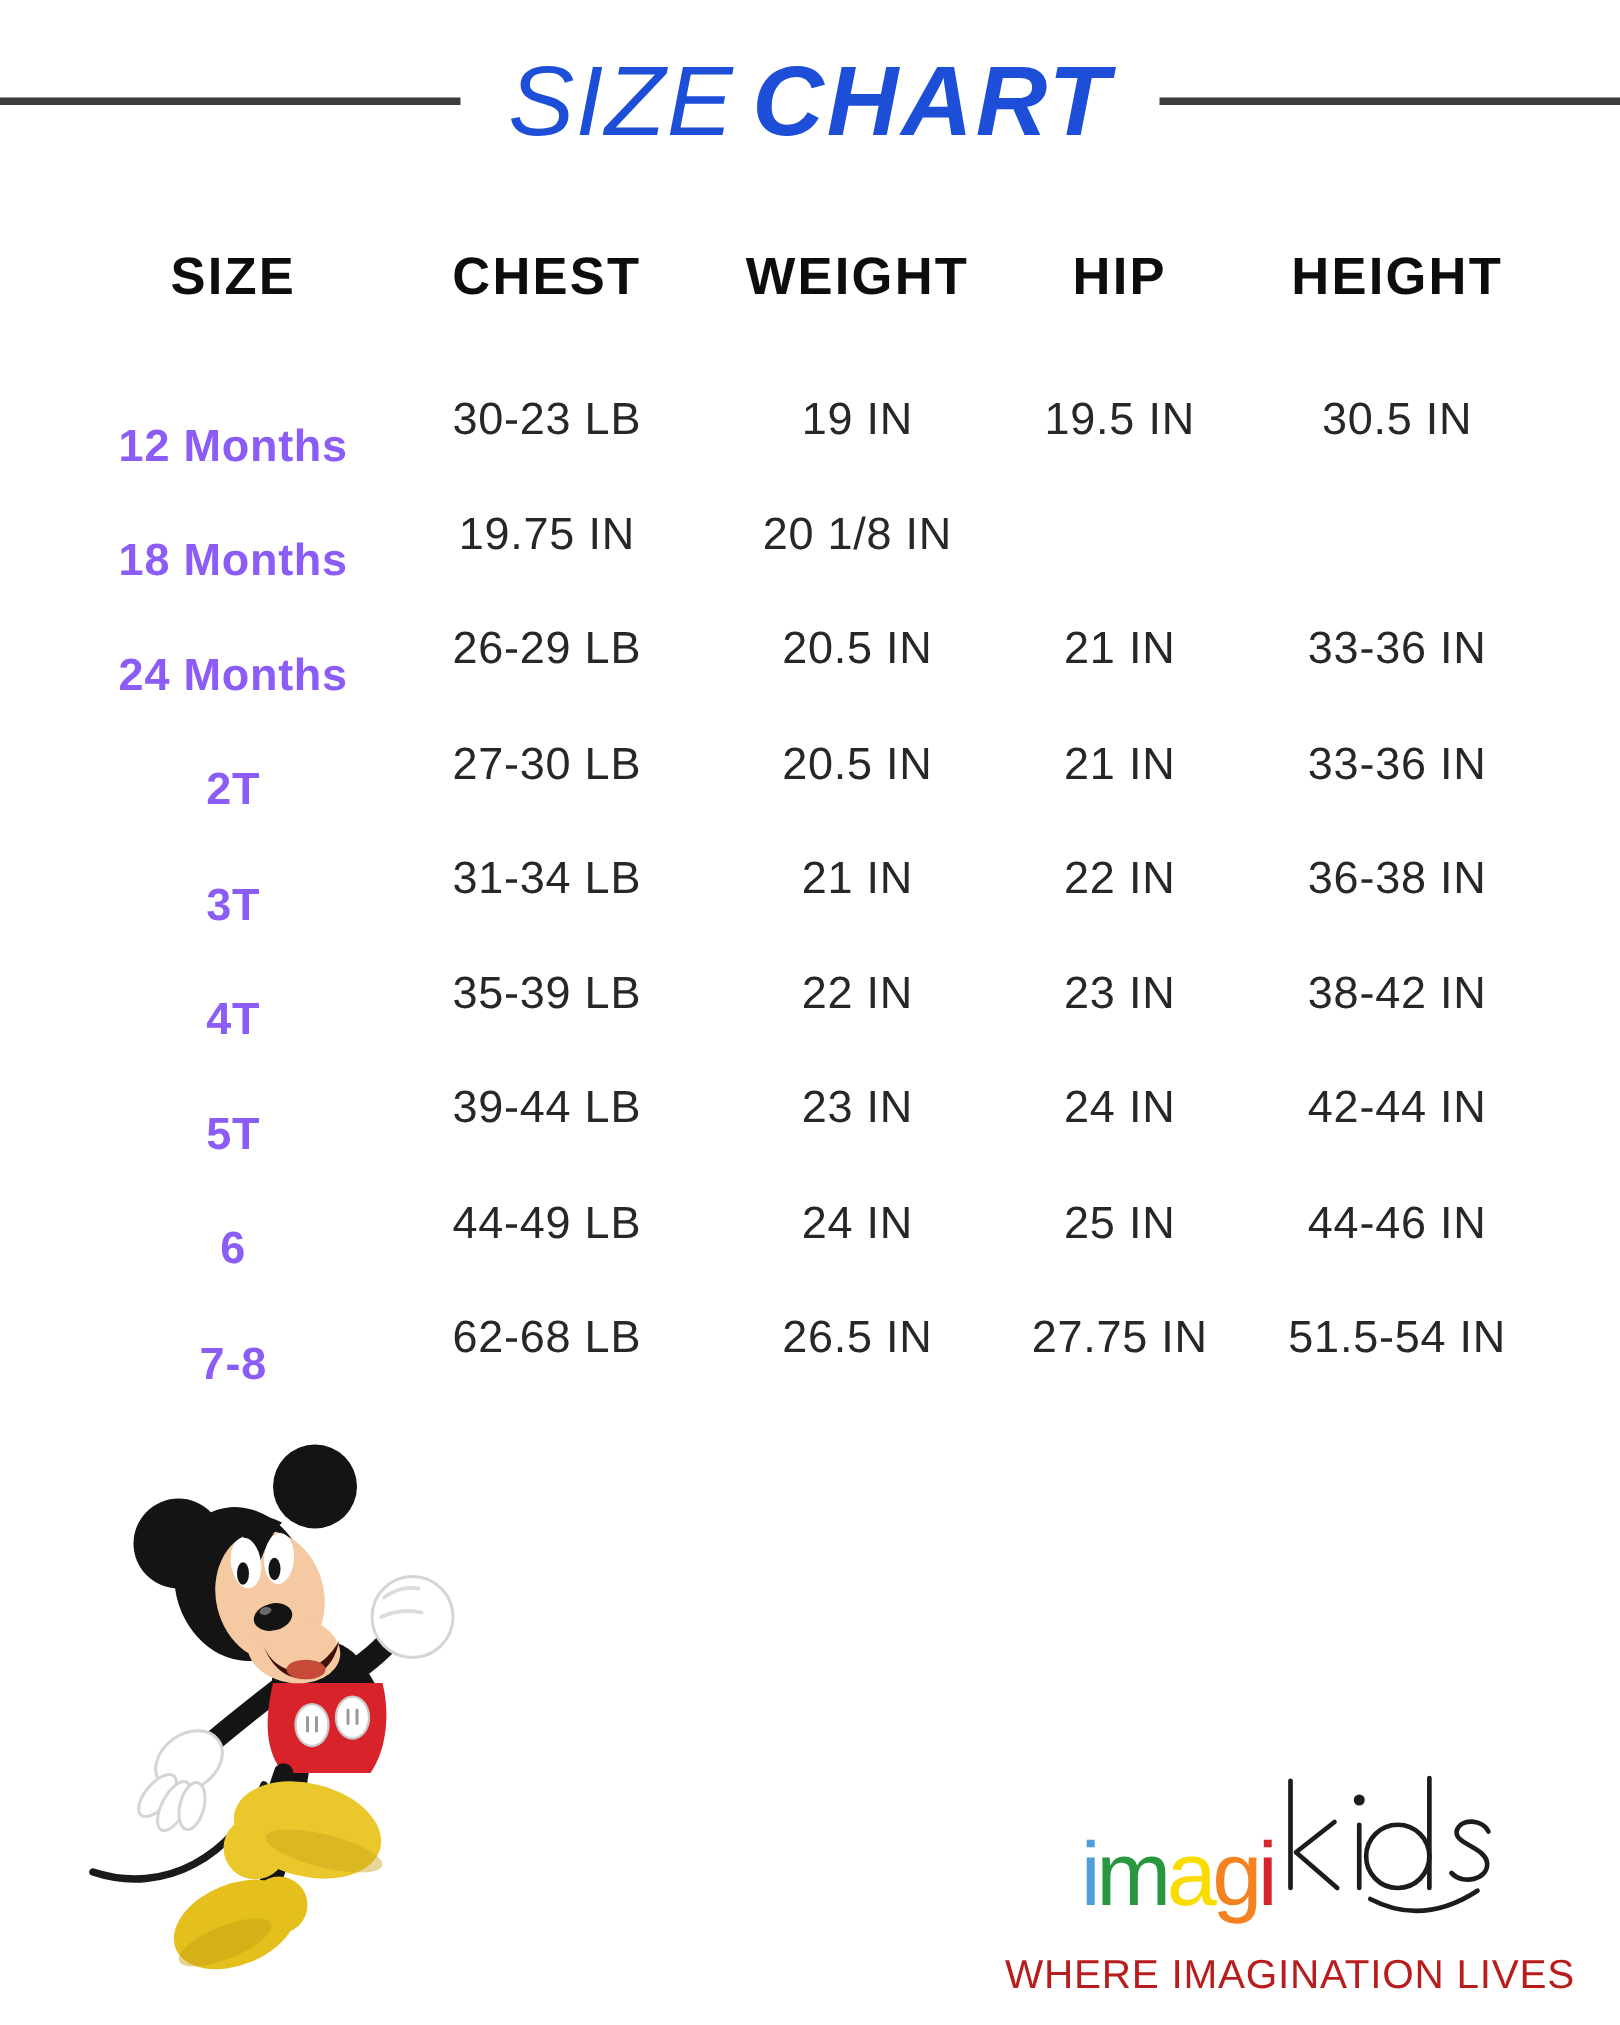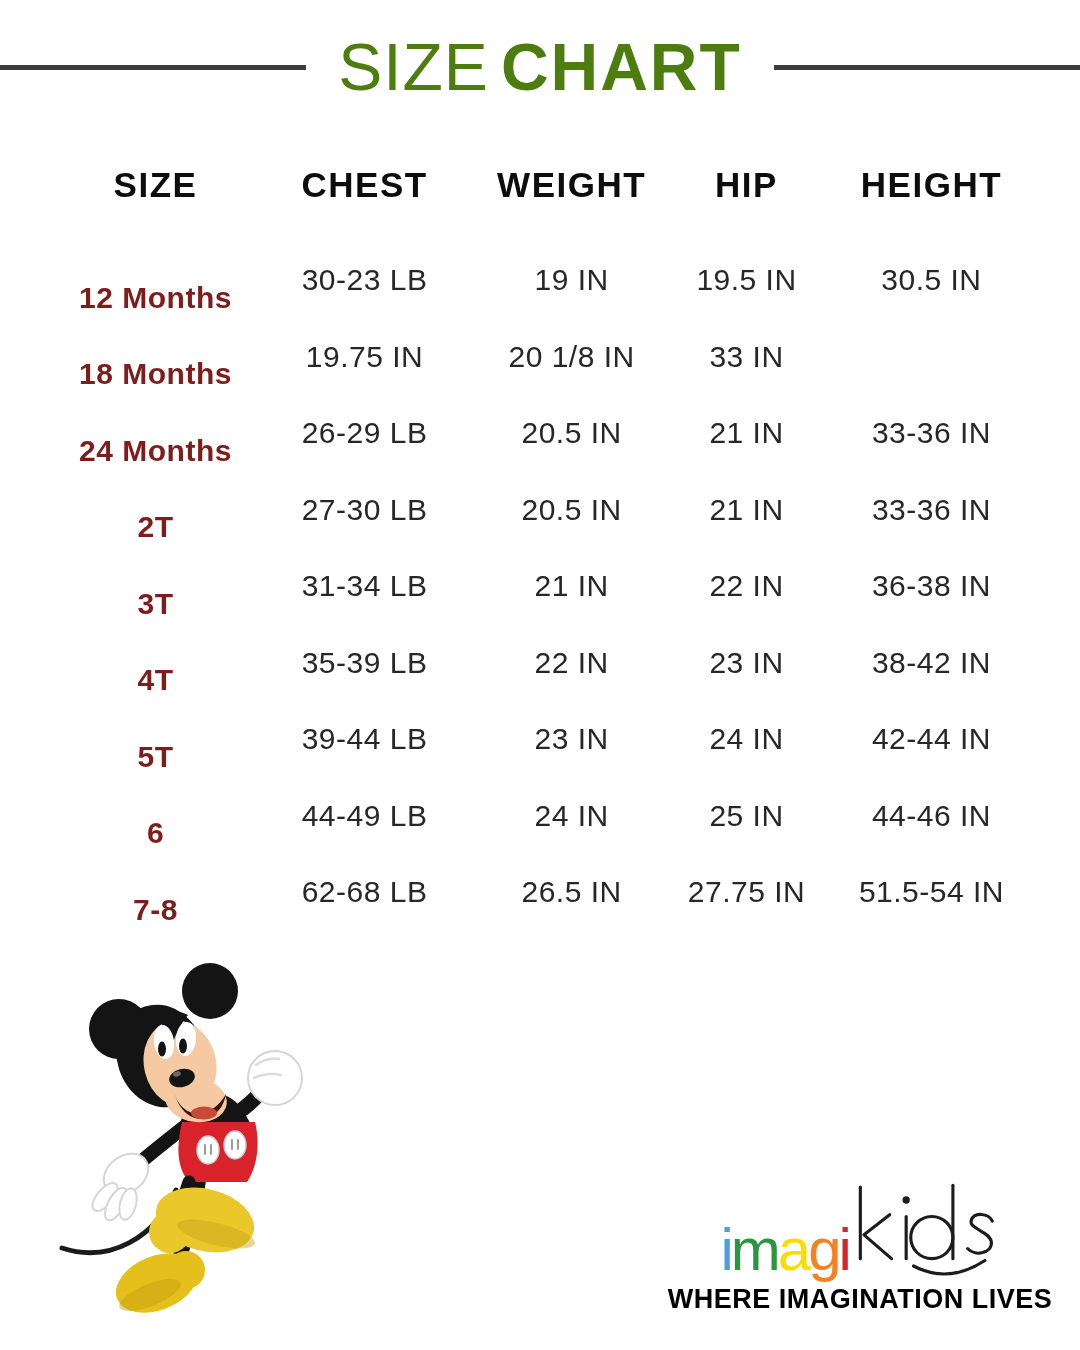--- a/index.html
+++ b/index.html
@@ -3,41 +3,41 @@
 <meta charset="utf-8">
 <style>
   html,body{margin:0;padding:0;background:#fff;}
   .page{
     position:relative;width:1080px;height:1350px;background:#ffffff;
     font-family:"Liberation Sans",sans-serif;overflow:hidden;
   }
   
   .header{position:absolute;top:34px;left:0;right:0;display:flex;align-items:center;}
   .rule{flex:1;height:5px;background:#3d3d3f;}
-  .title{margin:0 32px;font-size:66px;line-height:1;color:#4d7c0f;white-space:nowrap;letter-spacing:1px;}
+  .title{margin:0 32px;font-size:66px;line-height:1;color:#1d4ed8;white-space:nowrap;letter-spacing:1px;font-style:italic;}
   .title .t-light{font-weight:400;margin-right:12px;}
   .title .t-bold{font-weight:700;letter-spacing:2px;}
   
   .size-table{position:absolute;left:55px;top:158px;width:985px;}
   .thead,.trow{
     display:grid;grid-template-columns:200fr 216fr 196fr 152fr 216fr;
     align-items:center;text-align:center;
   }
   .thead{height:54px;font-weight:700;font-size:35px;color:#0d0d0d;letter-spacing:1.5px;}
   .tbody{margin-top:30px;}
   .trow{height:76.5px;font-size:30px;color:#27272a;letter-spacing:0.5px;}
-  .trow .cell:first-child{font-weight:700;color:#7f1d1d;margin-top:35px;}
+  .trow .cell:first-child{font-weight:700;color:#8b5cf6;margin-top:35px;}
   
   .mascot{position:absolute;left:58px;top:952px;width:250px;height:390px;}
   
   .brand{position:absolute;left:650px;top:1178px;width:420px;text-align:center;}
   .logo-row{display:flex;justify-content:center;align-items:flex-end;}
   .logo-imagi{font-size:60px;font-weight:400;line-height:0.82;letter-spacing:-3px;white-space:nowrap;}
   .kids-svg{height:110px;width:auto;margin-left:4px;margin-bottom:-14px;}
-  .tagline{margin-top:10px;font-size:27px;font-weight:700;color:#000000;letter-spacing:0.5px;white-space:nowrap;}
+  .tagline{margin-top:27px;font-size:27px;font-weight:400;color:#b91c1c;letter-spacing:0.5px;white-space:nowrap;}
 </style>
 </head>
 <body>
 
 <div class="page">
 
   <div class="header">
     <div class="rule"></div>
     <h1 class="title"><span class="t-light">SIZE</span><span class="t-bold">CHART</span></h1>
     <div class="rule"></div>
@@ -57,21 +57,20 @@
         <div class="cell">30-23 LB</div>
         <div class="cell">19 IN</div>
         <div class="cell">19.5 IN</div>
         <div class="cell">30.5 IN</div>
       </div>
 
       <div class="trow">
         <div class="cell">18 Months</div>
         <div class="cell">19.75 IN</div>
         <div class="cell">20 1/8 IN</div>
-        <div class="cell">33 IN</div>
       </div>
 
       <div class="trow">
         <div class="cell">24 Months</div>
         <div class="cell">26-29 LB</div>
         <div class="cell">20.5 IN</div>
         <div class="cell">21 IN</div>
         <div class="cell">33-36 IN</div>
       </div>
 

